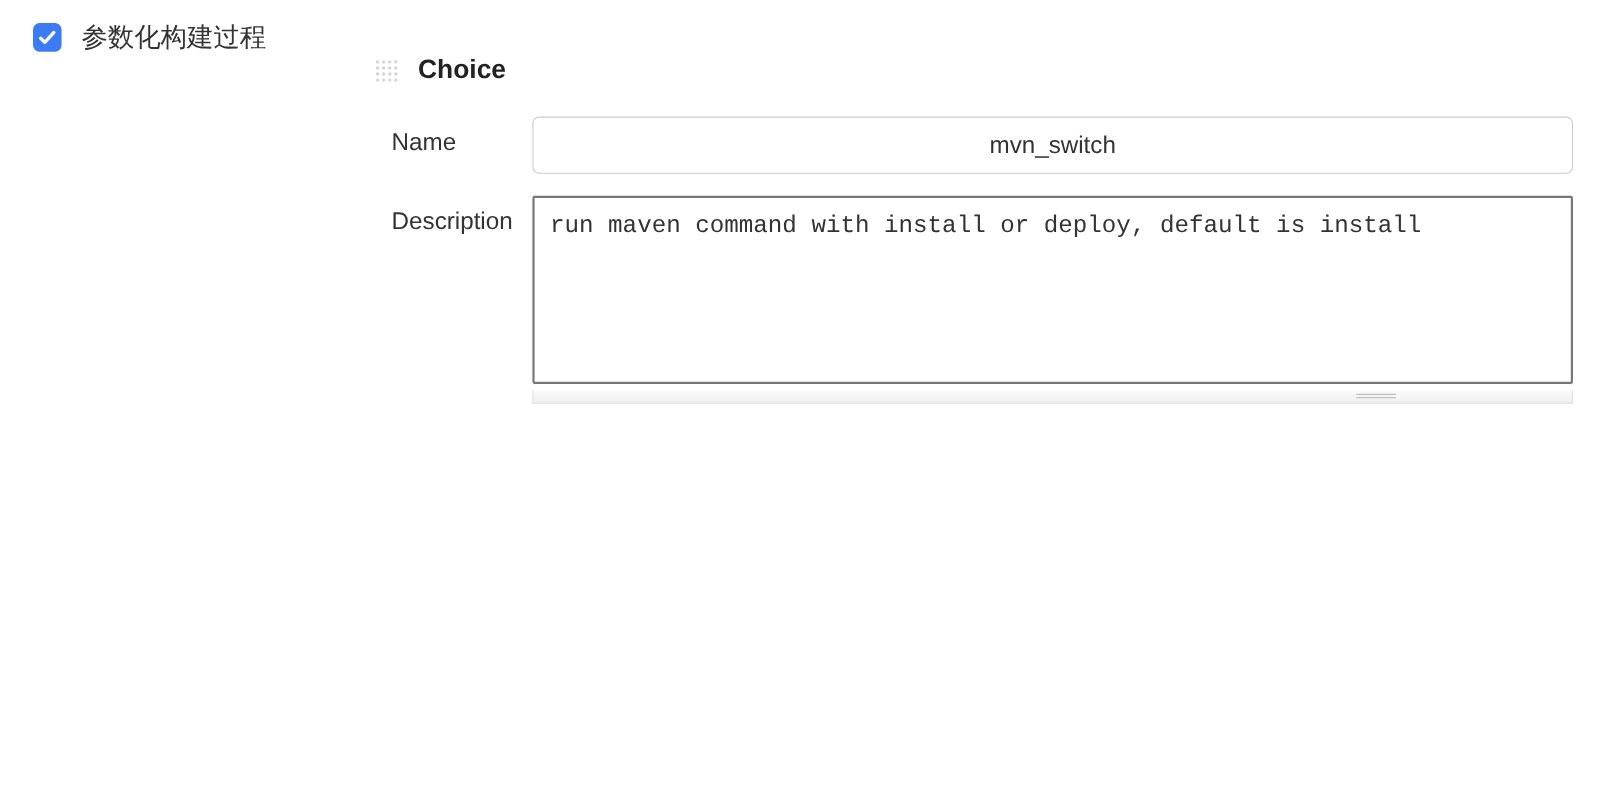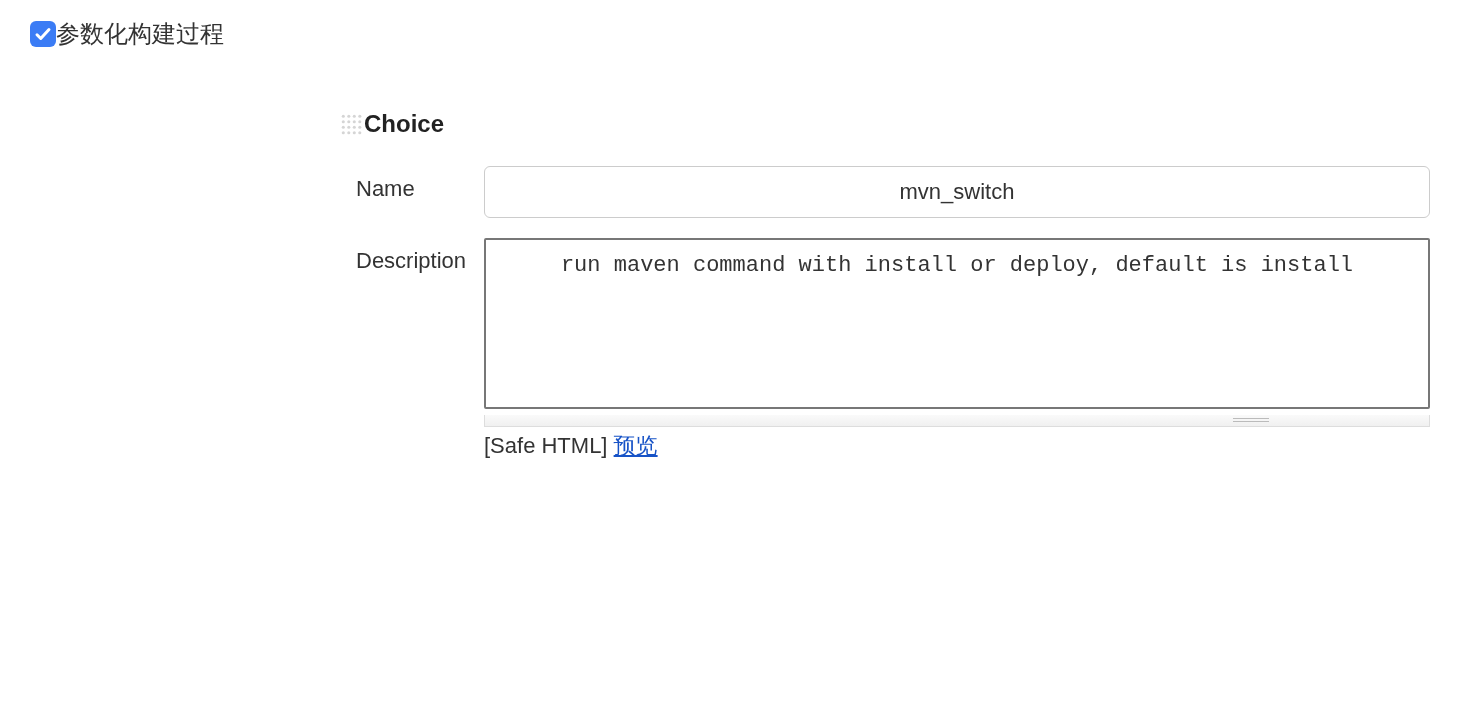--- a/index.html
+++ b/index.html
@@ -10,21 +10,21 @@
     body {
       font-family: Arial, Helvetica, sans-serif;
       font-size: 22px;
       color: #333;
       background: #fff;
       padding: 18px 30px;
     }
     .top-row {
       display: flex;
       align-items: center;
-      margin-bottom: 60px;
+      gap: 18px;
     }
     .checkbox {
       width: 26px;
       height: 26px;
       border-radius: 6px;
       background: #3b7cf5;
       display: flex;
       align-items: center;
       justify-content: center;
       color: #fff;
@@ -38,21 +38,21 @@
     .top-label {
       font-size: 24px;
       color: #333;
     }
     .section {
       margin-left: 310px;
     }
     .section-header {
       display: flex;
       align-items: center;
-      gap: 2px;
+      gap: 18px;
       margin-bottom: 28px;
     }
     .drag-handle {
       width: 22px;
       height: 22px;
       cursor: move;
     }
     .drag-handle svg {
       width: 22px;
       height: 22px;
@@ -103,21 +103,20 @@
     .textarea-mono {
       width: 100%;
       font-size: 22px;
       padding: 12px 14px;
       border: 2px solid #777;
       border-radius: 2px;
       font-family: "Courier New", Courier, monospace;
       resize: none;
       color: #333;
       line-height: 1.3;
-      text-align: center;
     }
     .resize-bar {
       height: 12px;
       border: 1px solid #ddd;
       border-top: none;
       background: linear-gradient(to bottom, #fafafa, #f0f0f0);
       margin-top: 0;
       position: relative;
       cursor: ns-resize;
     }
@@ -194,20 +193,16 @@
   </div>
 
 
   <div class="form-row" style="margin-bottom: 15px;">
     <div class="form-label">Description</div>
     <div class="form-control">
       <textarea class="textarea-mono" rows="5" style="">run maven command with install or deploy, default is install</textarea>
       <div class="resize-bar">
         <div class="resize-grip"></div>
       </div>
-      <div class="footer-text">
-        <span>[Safe HTML]</span>
-        <a class="footer-link">预览</a>
-      </div>
     </div>
   </div>
 
 </div>
 
 </body></html>

